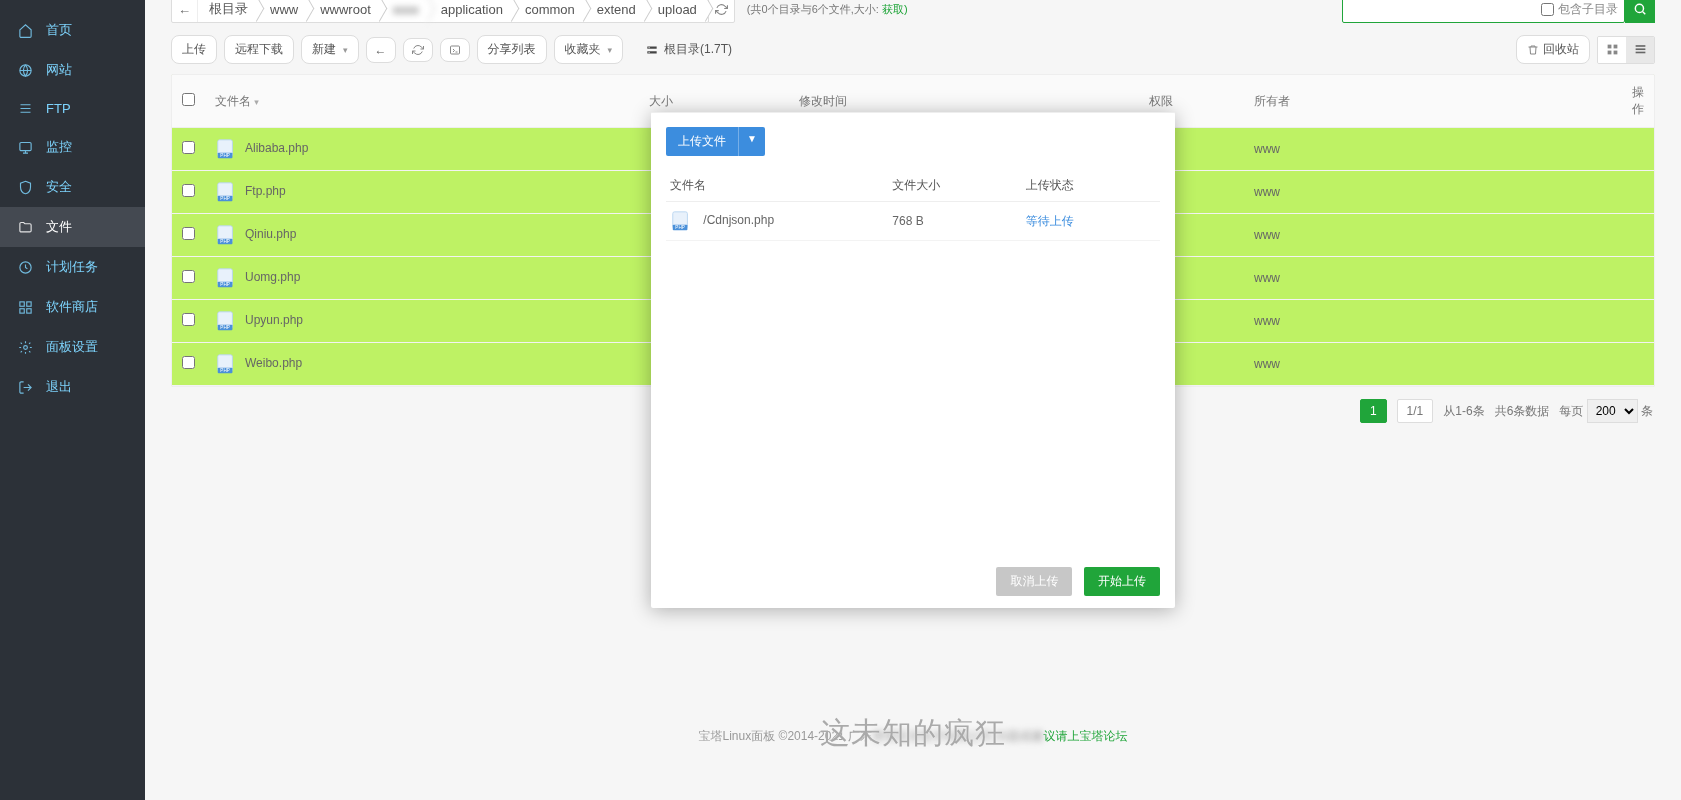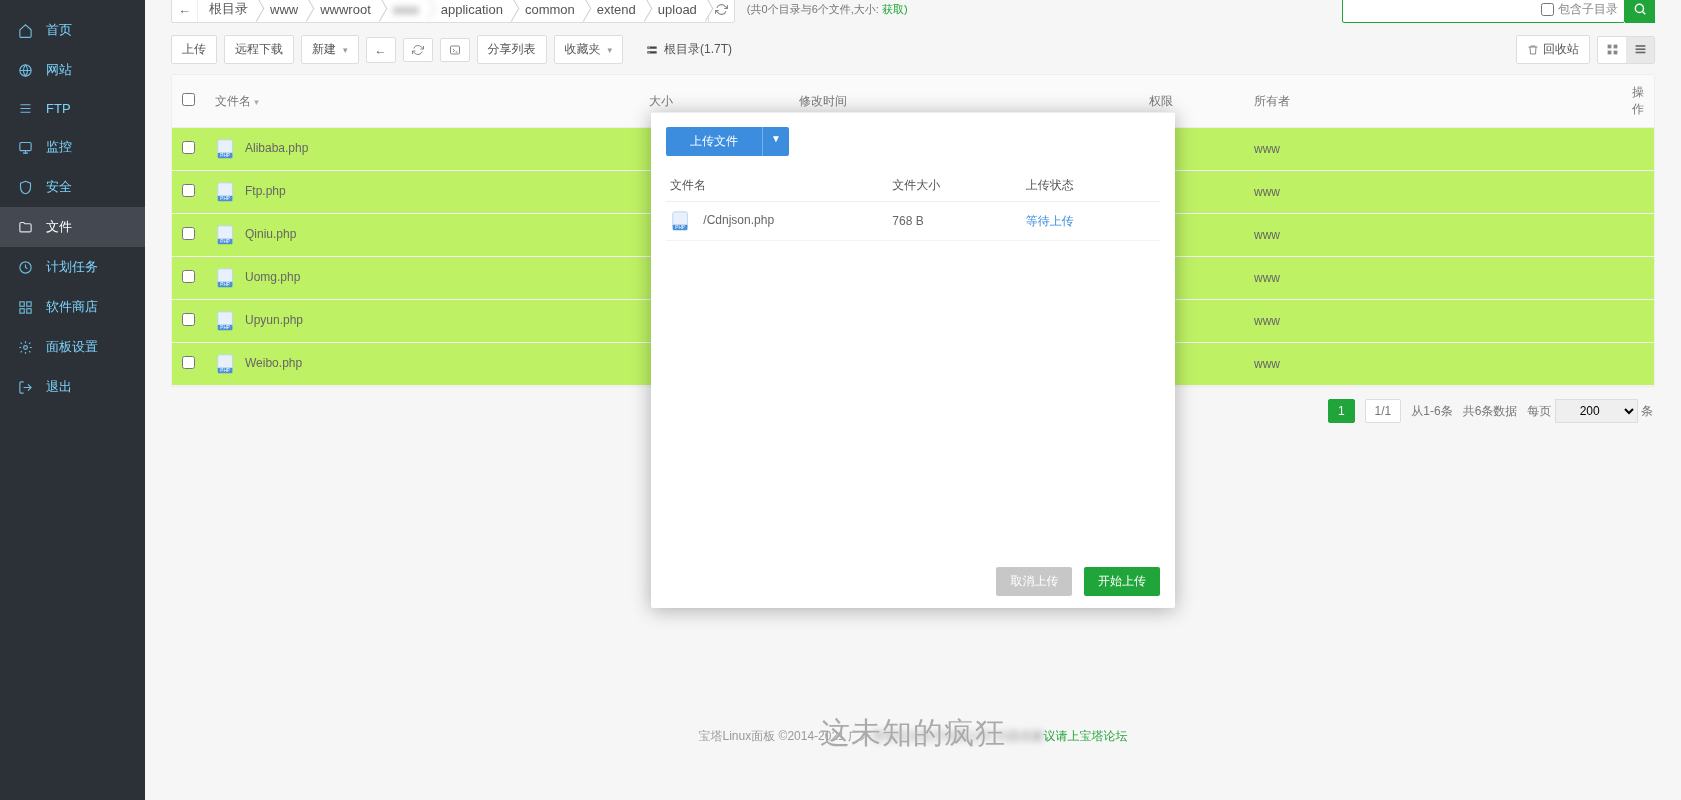--- a/index.html
+++ b/index.html
@@ -29,57 +29,57 @@
 .info a { color:#20a53a; margin-left:3px; text-decoration:none; }
 .spacer { flex: 1; }
 .searchbox { display:flex; align-items:center; border:1px solid #20a53a; height:28px; background:#fff; border-radius:2px; }
 .searchbox input { border:none; outline:none; padding:0 8px 0 25px; font-size:12px; width:198px; height:100%; background:transparent; }
 .searchbox .chk { display:flex; align-items:center; font-size:12px; color:#888; padding-right:6px; }
 .searchbox .chk input { width:auto; padding:0; margin-right:4px; }
 .searchbtn { background:#20a53a; width:30px; height:28px; display:flex;align-items:center;justify-content:center; cursor:pointer; }
 
 
 .row2 { display:flex; align-items:center; padding: 12px 26px 10px 26px; gap:7px; }
-.btn { border:1px solid #ddd; background:#fff; padding: 5px 10px; border-radius:2px; font-size:12px; color:#555; cursor:pointer; display:inline-flex; align-items:center; gap:4px; }
+.btn { border:1px solid #ddd; background:#fff; padding: 5px 10px; border-radius:8px; font-size:12px; color:#555; cursor:pointer; display:inline-flex; align-items:center; gap:4px; }
 .btn.drop::after { content:"▾"; font-size:9px; margin-left:3px; color:#999; }
 .btn.icon-only { padding:5px 8px; }
 .disk { margin-left: 15px; color:#555; font-size:12px; display:flex; align-items:center; gap:5px; }
 .viewbtns { display:flex; border:1px solid #ddd; border-radius:2px; overflow:hidden; }
 .viewbtns div { width:28px; height:26px; display:flex;align-items:center;justify-content:center; background:#fff; cursor:pointer; }
 .viewbtns div.active { background:#e8e8e8; }
 
 
 .tablewrap { margin: 0 26px; background:#bef264; border:1px solid #eee; border-radius:2px; }
 table { width:100%; border-collapse: collapse; }
 th { text-align:left; padding:9px 10px; font-weight:normal; color:#777; border-bottom:1px solid #eee; font-size:12px; background:#fafafa; }
 th.chkcol, td.chkcol { width:32px; text-align:center; }
 td { padding:10px 10px; border-bottom:1px solid #f3f3f3; color:#666; font-size:12px; }
 .fileicon { width:22px; height:22px; display:inline-flex; vertical-align:middle; margin-right:8px; }
 
 
 .pager { display:flex; justify-content:flex-end; align-items:center; padding:12px 28px 0 0; gap:10px; font-size:12px; color:#777; }
 .pgbtn { border:1px solid #ddd; background:#fff; padding:4px 9px; border-radius:2px; }
 .pgbtn.cur { background:#20a53a; color:#fff; border-color:#20a53a; }
-select { border:1px solid #ddd; padding:3px 20px; font-size:12px; }
+select { border:1px solid #ddd; padding:3px 4px; font-size:12px; }
 
 .copy { text-align:center; font-size:12px; color:#999; position:absolute; bottom:55px; left:0; right:0; }
 .copy a { color:#20a53a; text-decoration:none; }
 .subtitle { position:absolute; bottom:46px; left:50%; transform:translateX(-50%); font-size:30px; color:#aaa; letter-spacing:1px; font-family: SimHei, sans-serif; text-shadow:0 0 1px #fff; }
 
 
 .modal-back { position:absolute; inset:0; background:transparent; }
 .modal { position:absolute; left:50%; top:112px; transform:translateX(-50%); width:524px; height:496px; background:#fff; box-shadow:0 2px 20px rgba(0,0,0,.3); border-radius:2px; display:flex; flex-direction:column; }
 .modal-title { padding:12px 15px; font-size:13px; color:#555; display:flex; align-items:center; }
 .modal-title .t { flex:1; white-space:nowrap; overflow:hidden; text-overflow:ellipsis; }
 .modal-title .t .blur { filter:blur(3px); }
 .modal-title .minbtn, .modal-title .closebtn { width:20px; text-align:center; cursor:pointer; color:#888; font-size:14px; }
 .modal-sep { height:1px; background:#eee; }
 .modal-body { padding:14px 15px; flex:1; }
 .upbtn { display:inline-flex; }
-.upbtn .main-b { background:#3c8dde; color:#fff; padding:6px 24px; border-radius:2px 0 0 2px; font-size:12px; cursor:pointer; }
+.upbtn .main-b { background:#3c8dde; color:#fff; padding:6px 12px; border-radius:2px 0 0 2px; font-size:12px; cursor:pointer; }
 .upbtn .drop-b { background:#3c8dde; color:#fff; padding:6px 8px; border-left:1px solid rgba(255,255,255,.3); border-radius:0 2px 2px 0; font-size:10px; cursor:pointer; }
 .uptable { width:100%; margin-top:14px; border-collapse:collapse; }
 .uptable th { background:transparent; padding:7px 4px; border-bottom:1px solid #eee; color:#555; }
 .uptable td { padding:8px 4px; border-bottom:1px solid #f3f3f3; }
 .uptable .status { color:#3c8dde; }
 .modal-foot { padding:12px 15px; text-align:right; }
 .mbtn { display:inline-block; padding:6px 14px; border-radius:2px; font-size:12px; color:#fff; cursor:pointer; margin-left:8px; }
 .mbtn.cancel { background:#c7c7c7; }
 .mbtn.start { background:#20a53a; }
 

